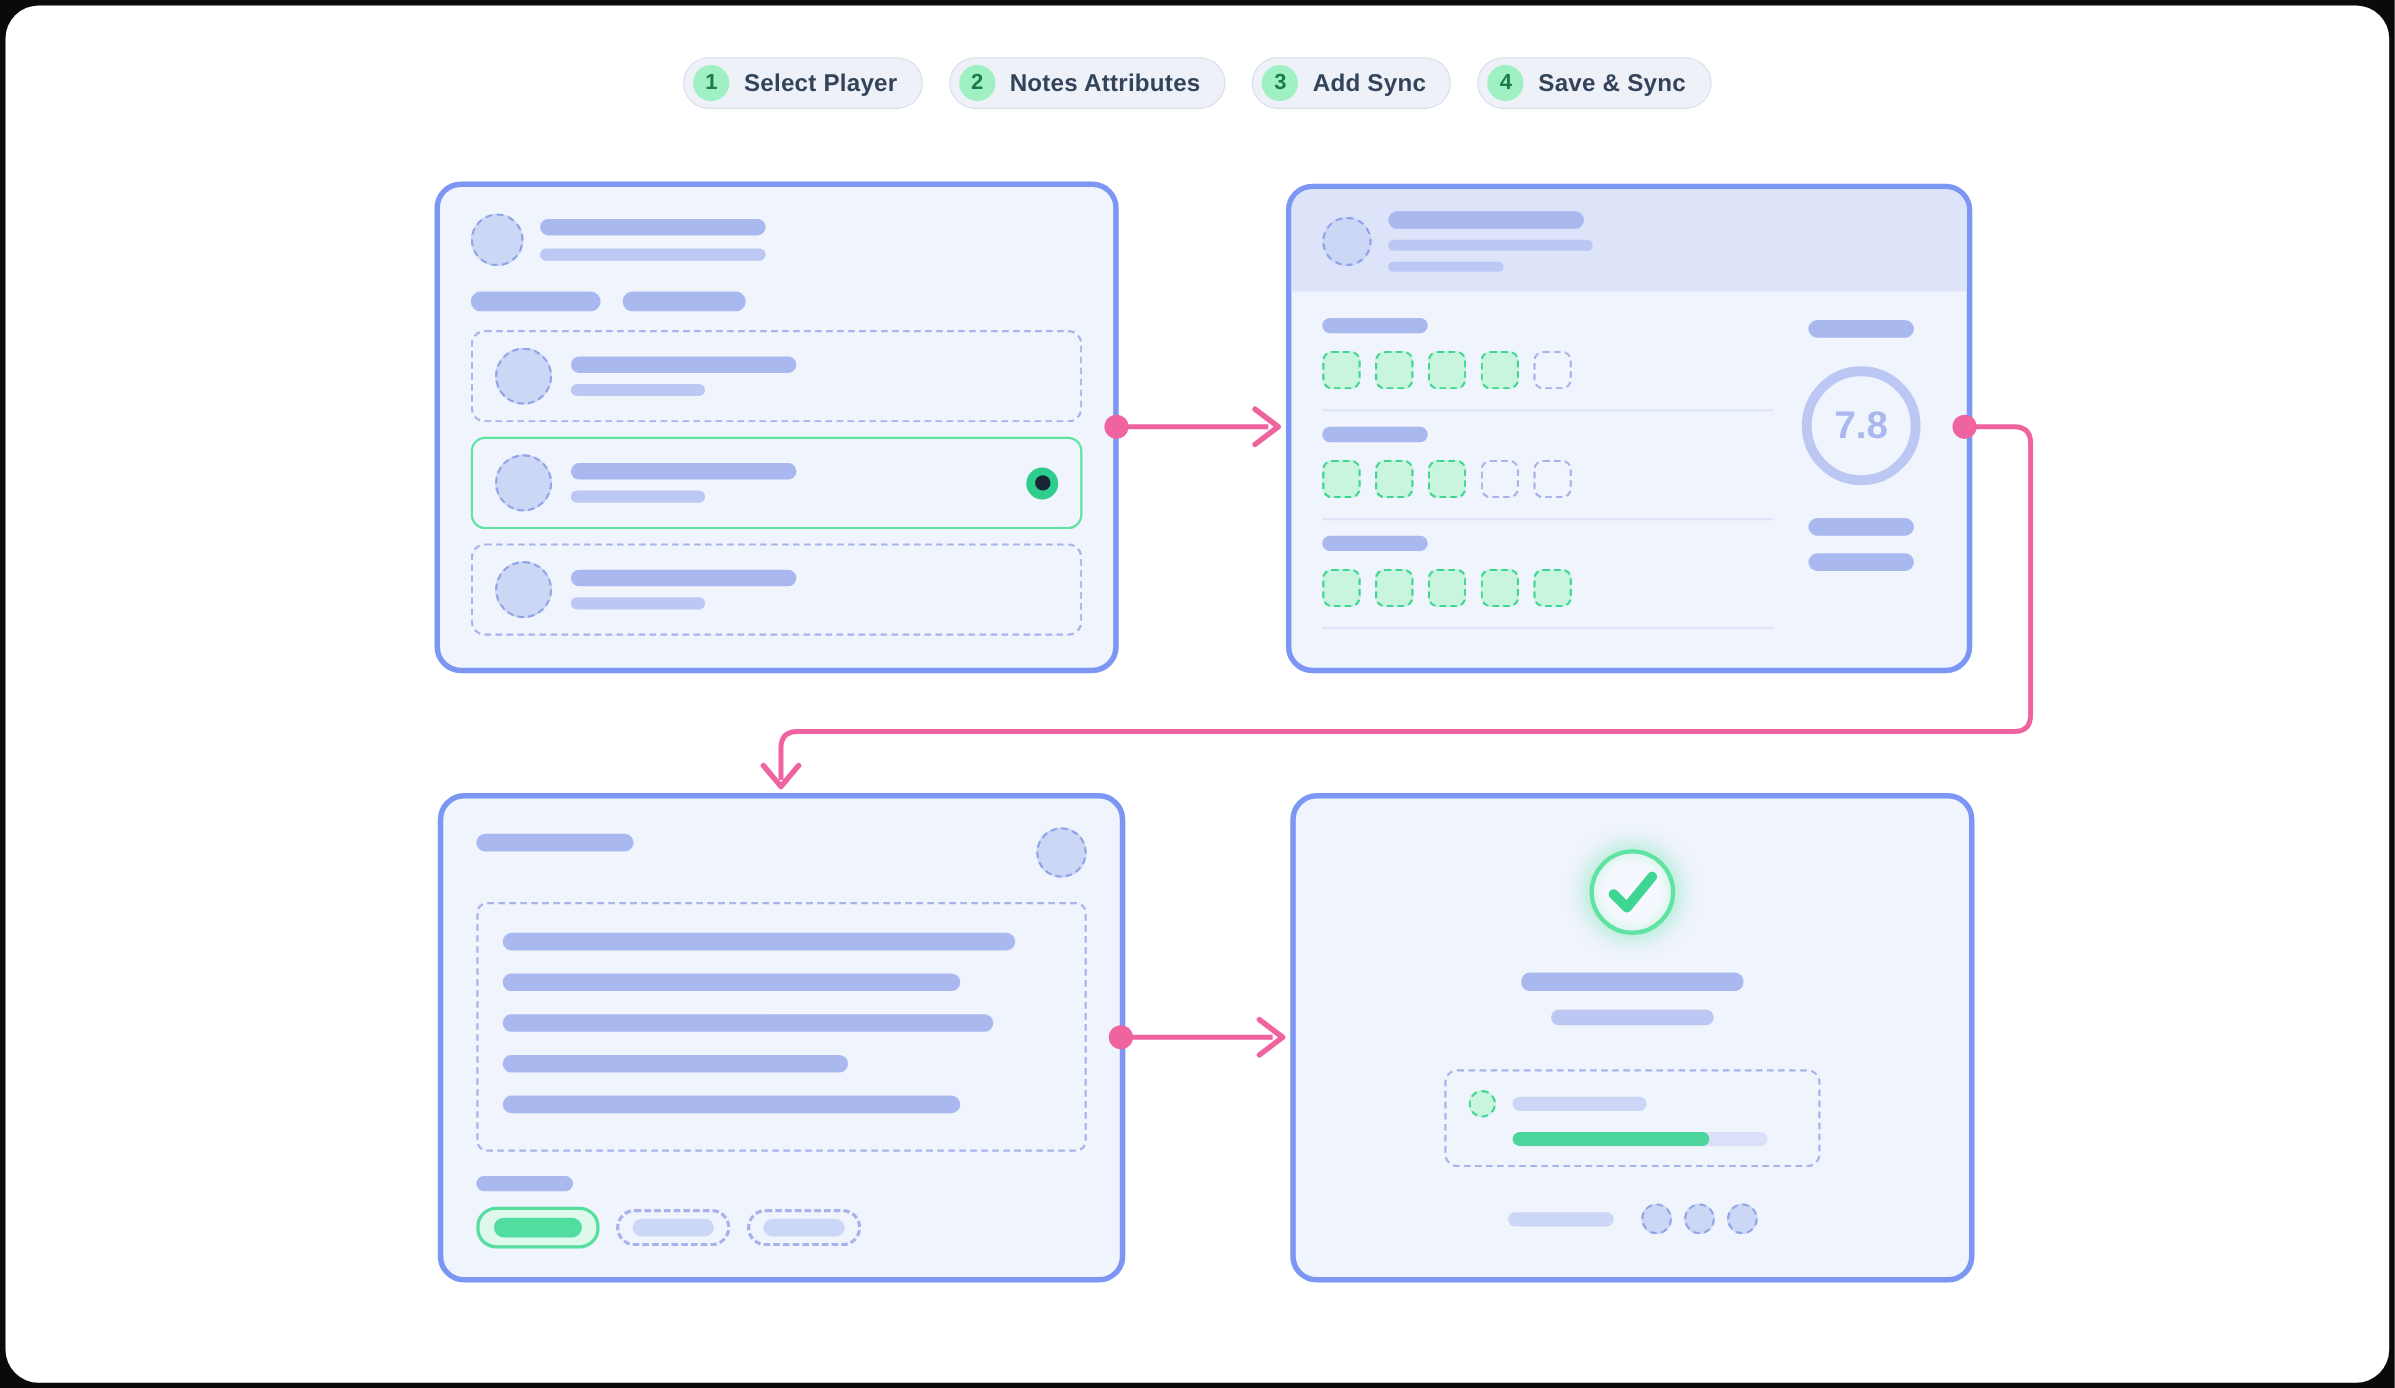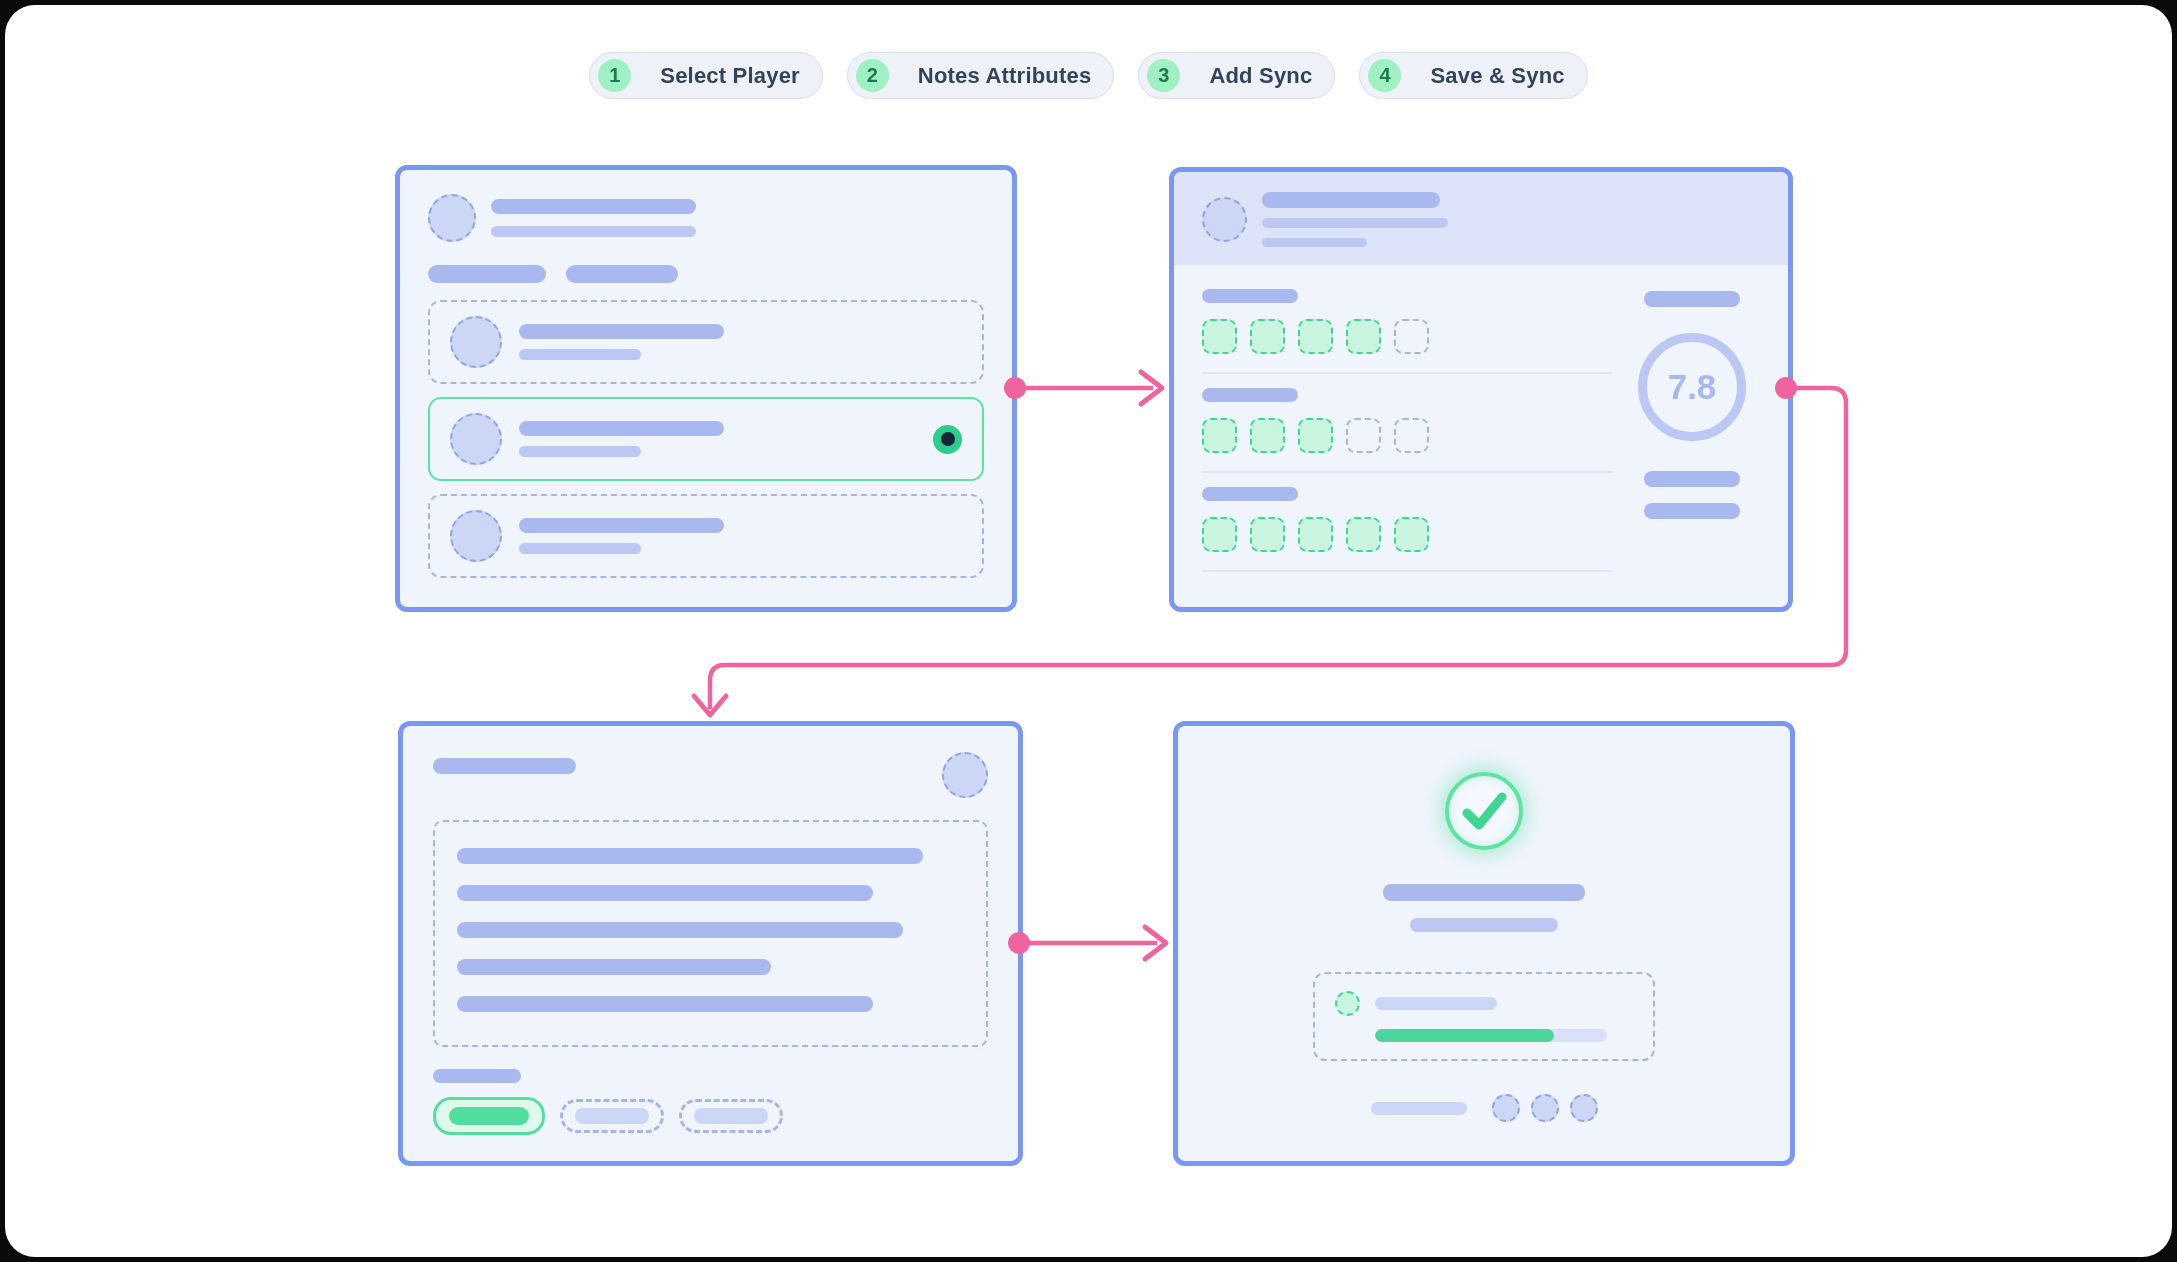--- a/index.html
+++ b/index.html
@@ -15,26 +15,26 @@
   .step-badge{
     display:flex;align-items:center;gap:13px;height:47px;padding:0 22px 0 8px;
     background:var(--step-bg,#eef1f8);border:1.5px solid var(--step-border,#d6dde9);
     border-radius:24px;box-sizing:border-box;
   }
   .step-num{
     width:33px;height:33px;border-radius:50%;background:var(--step-circle,#9ff0c2);
     color:var(--step-number,#1b7a4e);font-size:20px;font-weight:700;
     display:flex;align-items:center;justify-content:center;
   }
-  .step-label{color:var(--step-text,#33435a);font-size:22px;font-weight:600;letter-spacing:.2px;margin-left:16px;}
+  .step-label{color:var(--step-text,#33435a);font-size:22px;font-weight:600;letter-spacing:.2px;}
 
   
   .panel{
     position:absolute;background:var(--panel-bg,#f0f4fd);
-    border:5px solid var(--panel-border,#7c96f3);border-radius:12px;
+    border:5px solid var(--panel-border,#7c96f3);border-radius:24px;
     box-sizing:border-box;z-index:2;
   }
   .p1{left:390px;top:160px;width:622px;height:447px;padding:24px 28px;}
   .p2{left:1164px;top:162px;width:624px;height:445px;overflow:hidden;display:flex;flex-direction:column;}
   .p3{left:393px;top:716px;width:625px;height:445px;padding:26px 30px;display:flex;flex-direction:column;}
   .p4{left:1168px;top:716px;width:622px;height:445px;display:flex;flex-direction:column;align-items:center;padding:28px;}
 
   
   .bar{background:var(--skel,#a9b9ef);border-radius:8px;}
   .bar.light{background:var(--skel-light,#bcc8f3);}

